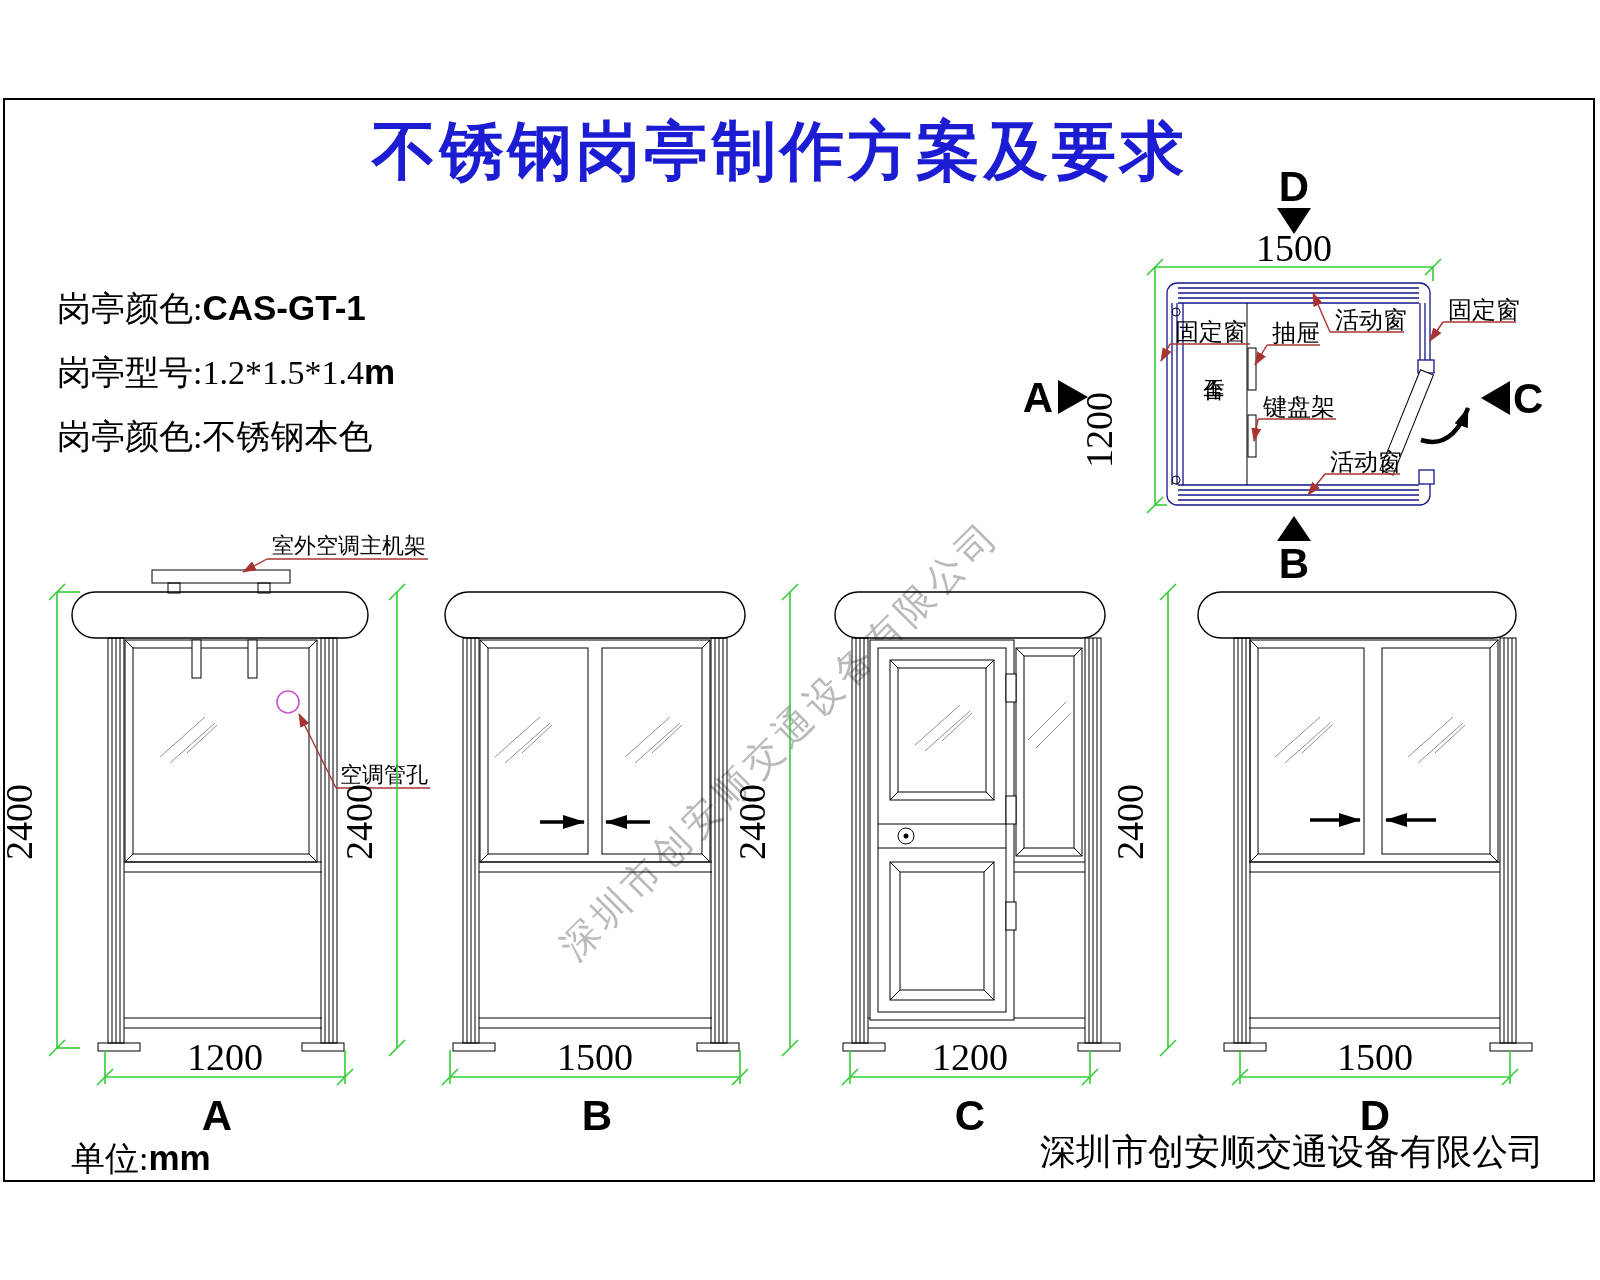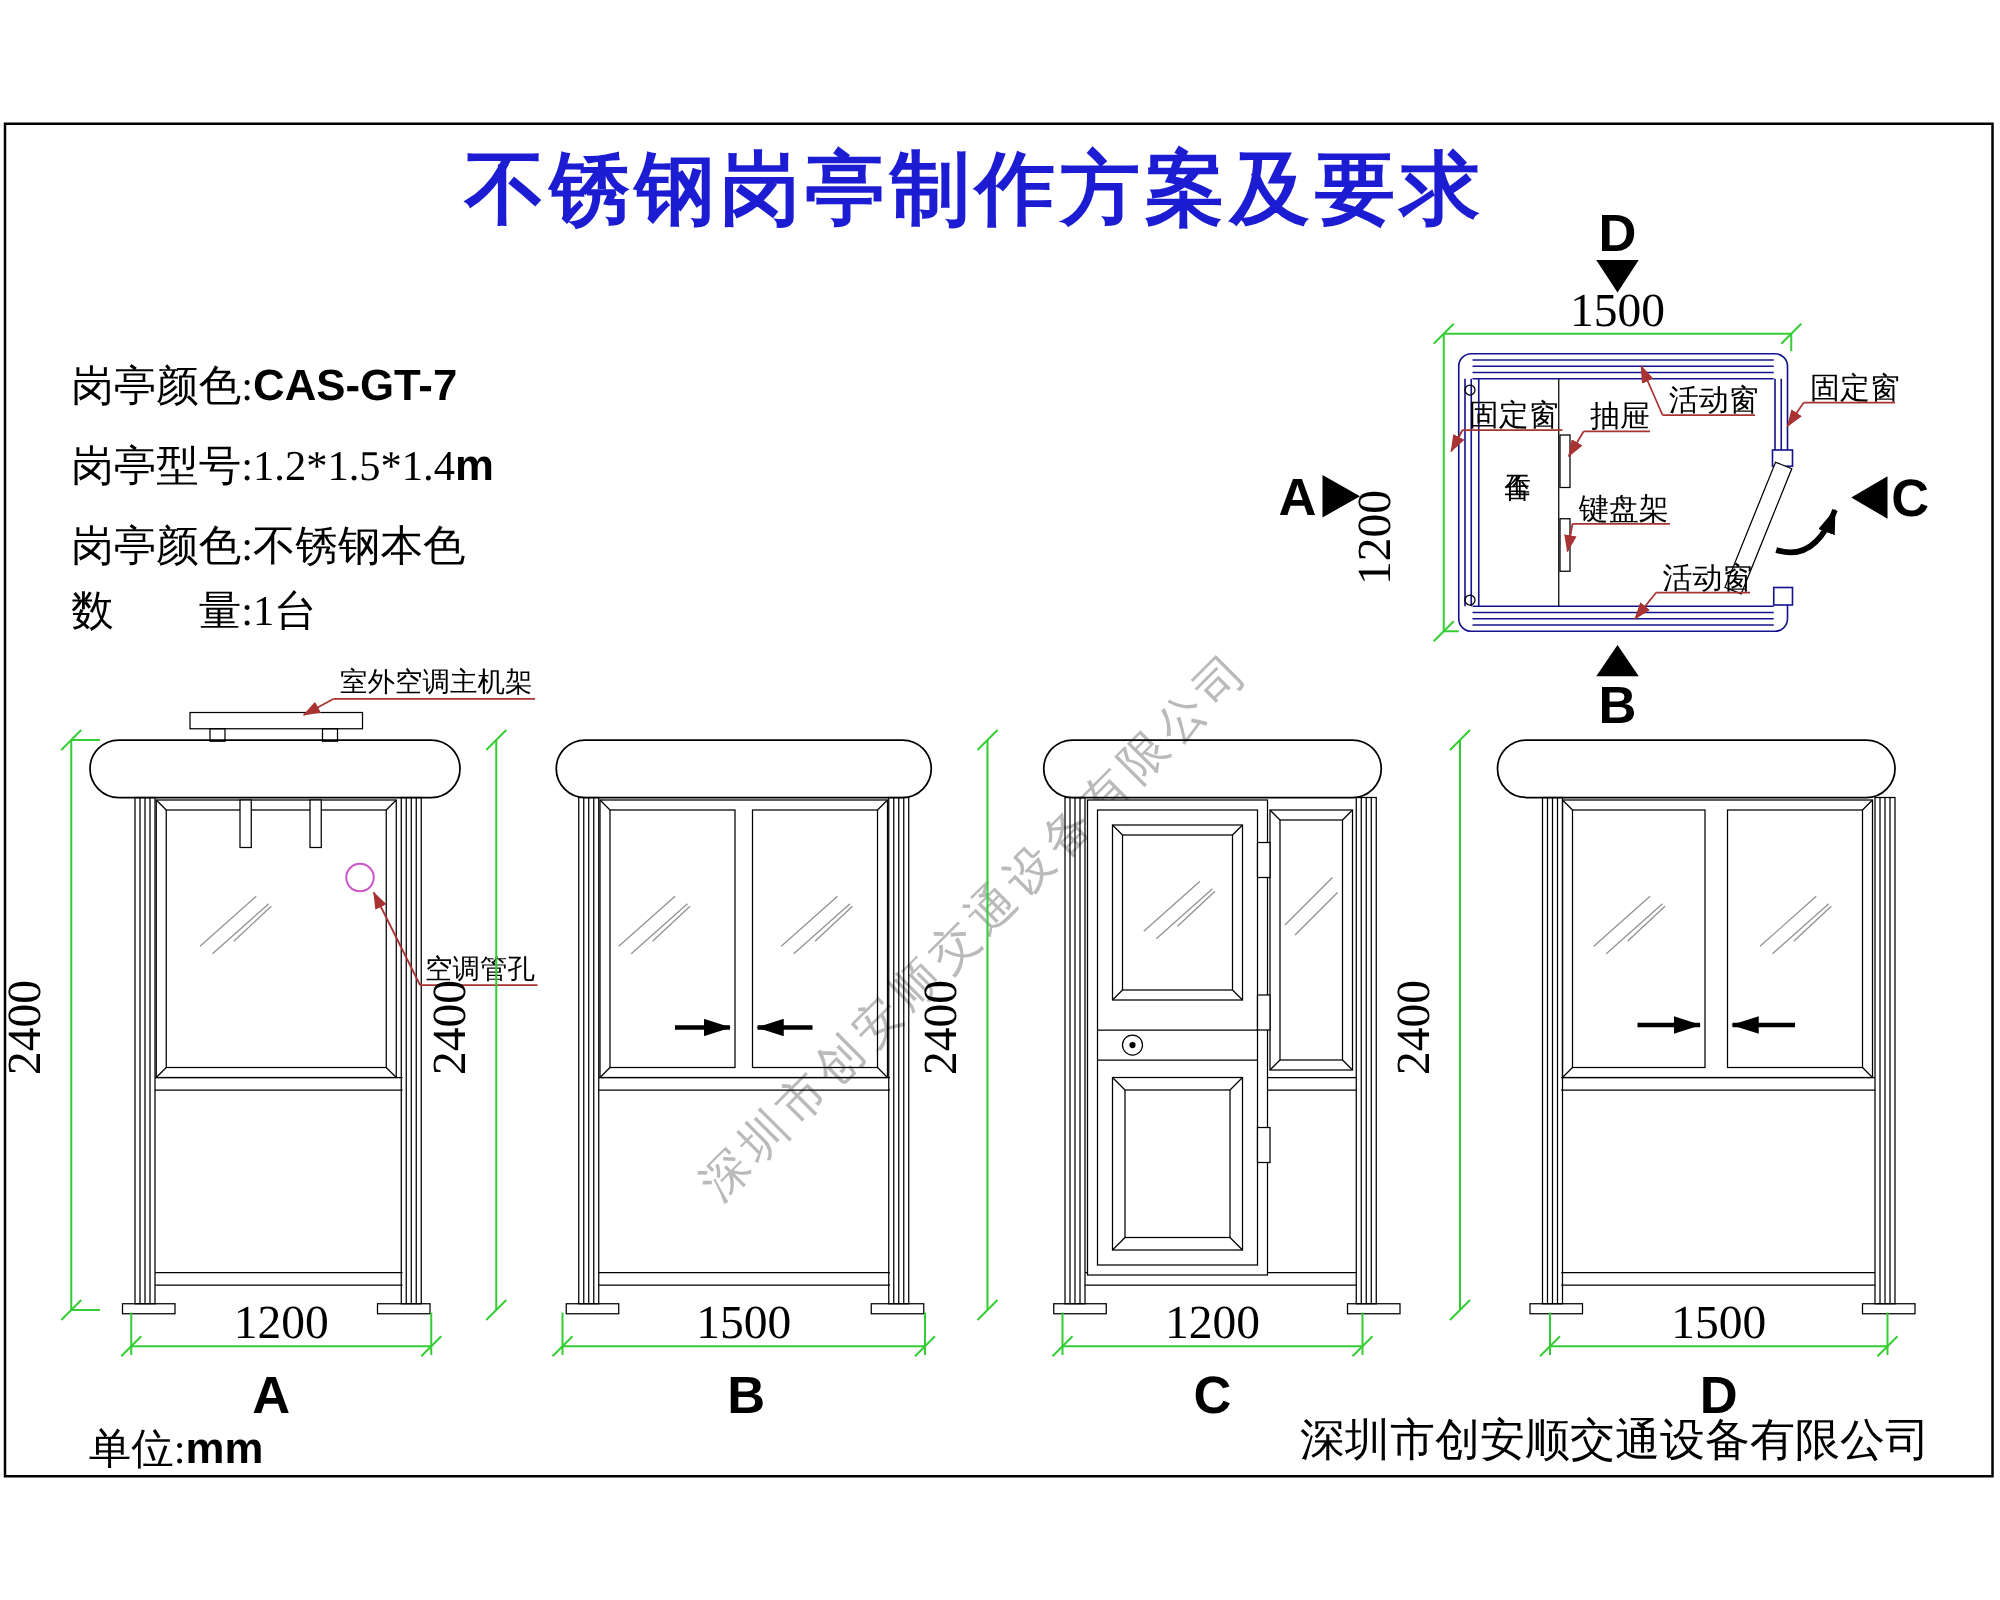--- a/index.html
+++ b/index.html
@@ -34,30 +34,27 @@
 </head>
 <body>
 
 <div class="page">
 
   <div class="frame"></div>
 
   <div class="title">不锈钢岗亭制作方案及要求</div>
 
   <div class="spec-row" style="top:286px;">
-    <span>岗亭颜色:</span><span class="sans-bold">CAS-GT-7</span>
+    <span>岗亭颜色:</span><span class="sans-bold">CAS-GT-1</span>
   </div>
   <div class="spec-row" style="top:350px;">
     <span>岗亭型号:</span><span>1.2*1.5*1.4</span><span class="sans-bold">m</span>
   </div>
   <div class="spec-row" style="top:414px;">
     <span>岗亭颜色:</span><span>不锈钢本色</span>
-  </div>
-  <div class="spec-row" style="top:466px;">
-    <span>数　　量:</span><span>1台</span>
   </div>
 
   <div class="watermark">深圳市创安顺交通设备有限公司</div>
 
   <svg style="left:980px;top:140px;" width="600" height="450" viewBox="980 140 600 450">
     <defs>
       <marker id="ar-red" markerUnits="userSpaceOnUse" markerWidth="14" markerHeight="10" refX="13" refY="5" orient="auto">
         <path d="M0,0 L14,5 L0,10 z" fill="#A93232"></path>
       </marker>
       <marker id="ar-blk" markerUnits="userSpaceOnUse" markerWidth="20" markerHeight="14" refX="19" refY="7" orient="auto">

